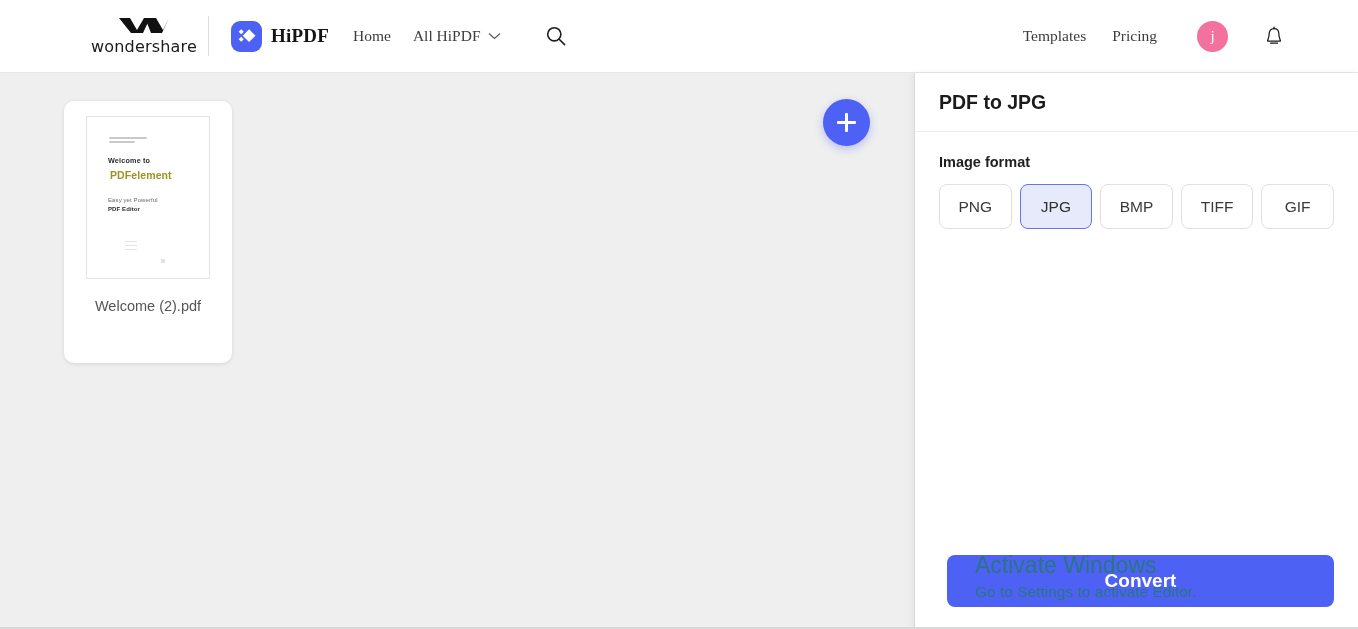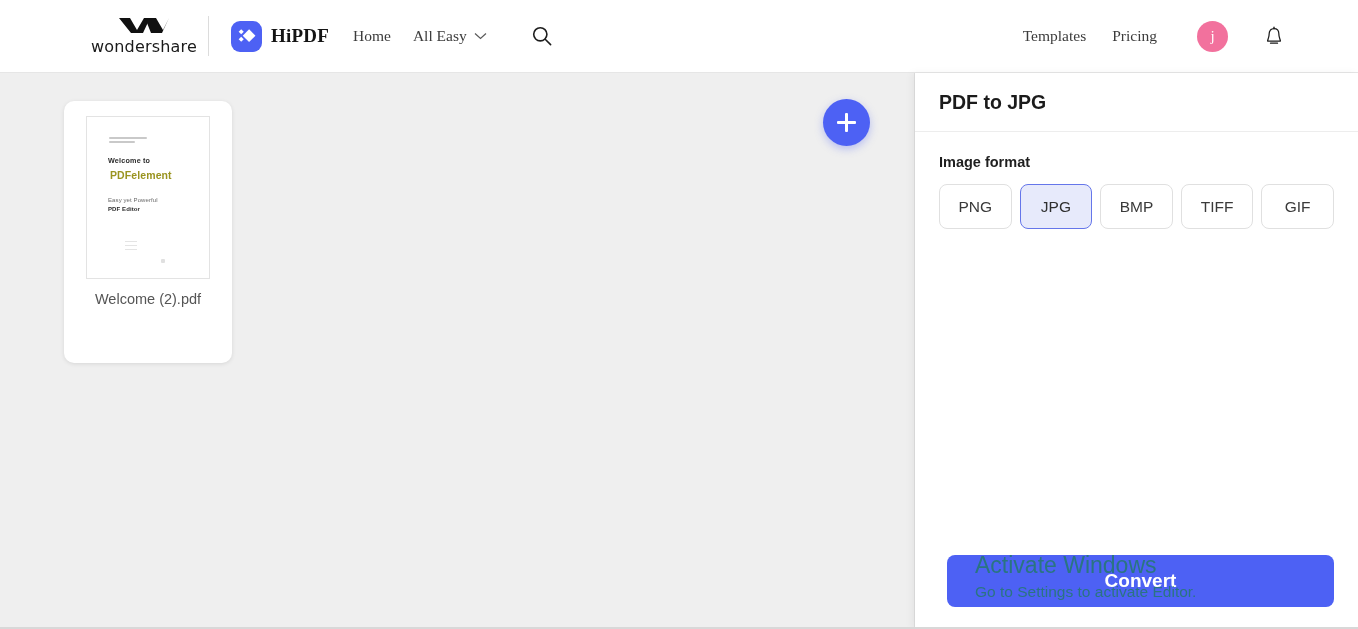--- a/index.html
+++ b/index.html
@@ -136,21 +136,21 @@
   .thumb-dots { position: absolute; top: 124px; left: 38px; }
   .thumb-dots i {
     display:block; width: 12px; height: 1px; background:#e4e4e4;
     margin-bottom: 3px;
   }
   .thumb-mark {
     position:absolute; top: 142px; left: 74px;
     width: 4px; height: 4px; background:#e0e0e0; border-radius:1px;
   }
   .file-name {
-    margin-top: 12px; font-size: 14.5px; color: #555555;
+    margin-top: 19px; font-size: 14.5px; color: #555555;
     text-align: center;
   }
 
   .fab {
     position: absolute; top: 26px; right: 44px;
     width: 47px; height: 47px; border-radius: 50%;
     background: #4d61f4;
     box-shadow: 0 3px 9px rgba(77,97,244,.35);
     display: flex; align-items: center; justify-content: center;
     cursor: pointer; border: none;
@@ -238,21 +238,21 @@
         <rect x="3.4" y="11.4" width="3.6" height="3.6" transform="rotate(45 5.2 13.2)" fill="#ffffff"></rect>
       </svg>
     </div>
     <div class="hipdf-name">HiPDF</div>
 
     <div class="nav">
       <div class="nav-link">
         <span>Home</span>
       </div>
       <div class="nav-link">
-        <span>All Easy</span>
+        <span>All HiPDF</span>
         <svg class="chev" viewBox="0 0 13 8">
           <path d="M1 1.5 L6.5 6.5 L12 1.5" fill="none" stroke="#5a5a5a" stroke-width="1.2"></path>
         </svg>
       </div>
       <div class="search-btn">
         <svg width="22" height="22" viewBox="0 0 22 22">
           <circle cx="9.3" cy="9.3" r="6.6" fill="none" stroke="#1d1d1d" stroke-width="1.6"></circle>
           <line x1="14.2" y1="14.2" x2="19.6" y2="19.6" stroke="#1d1d1d" stroke-width="1.6" stroke-linecap="round"></line>
         </svg>
       </div>

